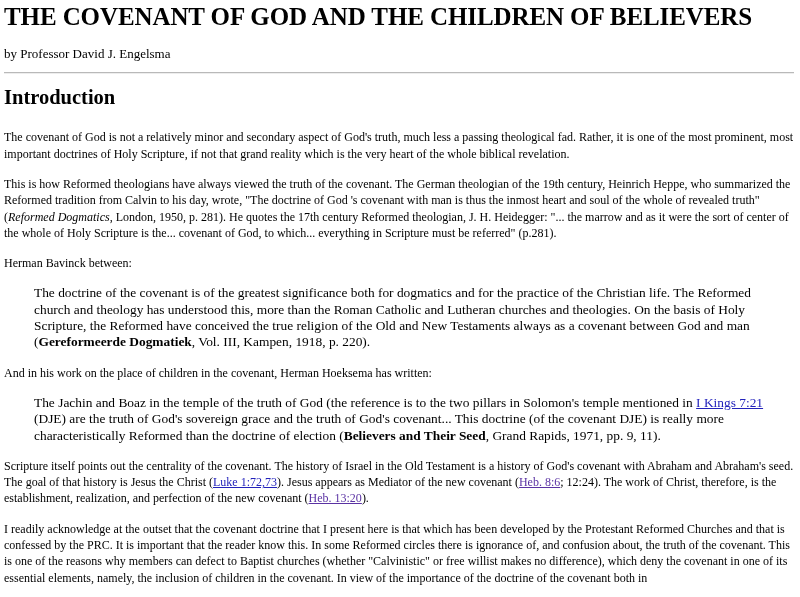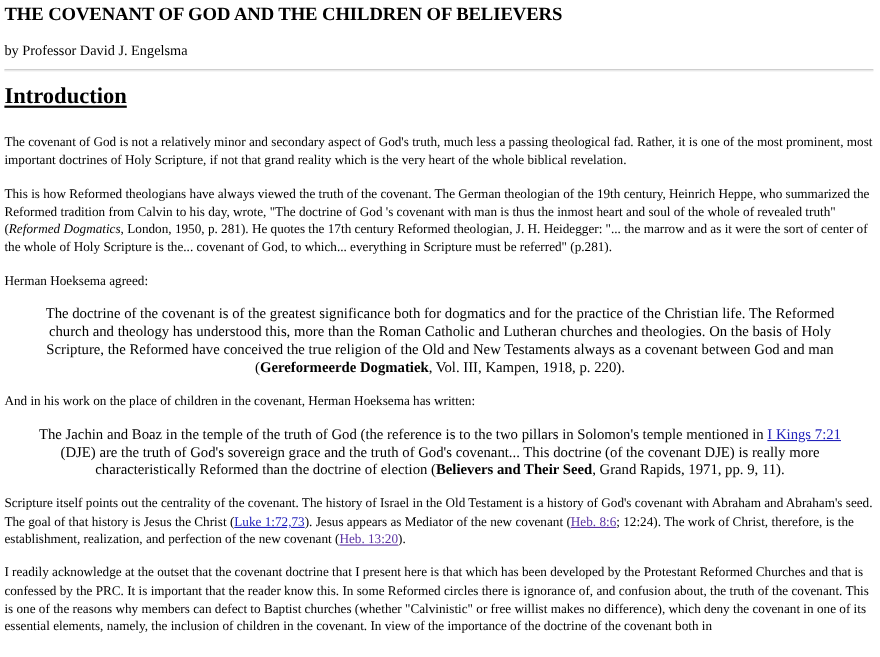--- a/index.html
+++ b/index.html
@@ -15,21 +15,21 @@
     font-family: "Liberation Serif", "DejaVu Serif", serif;
     color: #000000;
   }
   .page {
     padding: 0 6px 0 4px;
     box-sizing: border-box;
     width: 800px;
   }
   h1.doc-title {
     font-family: "Liberation Serif", "DejaVu Serif", serif;
-    font-size: 17px;
+    font-size: 25px;
     line-height: 1.05;
     font-weight: bold;
     margin: 0;
     padding: 4px 0 0 0;
     letter-spacing: -0.1px;
     white-space: nowrap;
   }
   .byline {
     font-size: 13px;
     line-height: 1.2;
@@ -43,41 +43,39 @@
     margin: 10px 0 0 0;
     height: 0;
     width: 100%;
   }
   h2.section-title {
     font-size: 20.5px;
     font-weight: bold;
     margin: 12px 0 0 0;
     padding: 0;
     line-height: 1.15;
-    text-decoration: underline;
   }
   p.para {
     font-size: 12px;
     line-height: 16.3px;
     margin: 14px 0 0 0;
     padding: 0;
     text-align: left;
   }
   p.para.first {
     margin-top: 20px;
   }
   blockquote.quote {
     font-size: 13.4px;
     line-height: 16.3px;
     margin: 14px 0 0 0;
     padding: 0;
     text-indent: 0;
     margin-left: 30px;
     margin-right: 28px;
-    text-align: center;
   }
   .italic { font-style: italic; text-align: center; }
   .bold { font-weight: bold; }
   a.ref-link {
     color: #2222bb;
   }
   a.ref-link.visited {
     color: #5a32a3;
     text-decoration: underline;
   }
@@ -92,21 +90,21 @@
   <p class="byline">by Professor David J. Engelsma</p>
 
   <hr class="rule" style="border-top-color: rgb(185, 185, 185);">
 
   <h2 class="section-title">Introduction</h2>
 
   <p class="para first">The covenant of God is not a relatively minor and secondary aspect of God's truth, much less a passing theological fad. Rather, it is one of the most prominent, most important doctrines of Holy Scripture, if not that grand reality which is the very heart of the whole biblical revelation.</p>
 
   <p class="para"><span>This is how Reformed theologians have always viewed the truth of the covenant. The German theologian of the 19th century, Heinrich Heppe, who summarized the Reformed tradition from Calvin to his day, wrote, "The doctrine of God 's covenant with man is thus the inmost heart and soul of the whole of revealed truth" (</span><span class="italic">Reformed Dogmatics</span><span>, London, 1950, p. 281). He quotes the 17th century Reformed theologian, J. H. Heidegger: "... the marrow and as it were the sort of center of the whole of Holy Scripture is the... covenant of God, to which... everything in Scripture must be referred" (p.281).</span></p>
 
-  <p class="para">Herman Hoeksema agreed:</p>
+  <p class="para">Herman Bavinck between:</p>
 
   <blockquote class="quote"><span>The doctrine of the covenant is of the greatest significance both for dogmatics and for the practice of the Christian life. The Reformed church and theology has understood this, more than the Roman Catholic and Lutheran churches and theologies. On the basis of Holy Scripture, the Reformed have conceived the true religion of the Old and New Testaments always as a covenant between God and man (</span><span class="bold">Gereformeerde Dogmatiek</span><span>, Vol. III, Kampen, 1918, p. 220).</span></blockquote>
 
   <p class="para">And in his work on the place of children in the covenant, Herman Hoeksema has written:</p>
 
   <blockquote class="quote"><span>The Jachin and Boaz in the temple of the truth of God (the reference is to the two pillars in Solomon's temple mentioned in </span><a class="ref-link" href="#" style="color: rgb(34, 34, 187);">I Kings 7:21</a><span> (DJE) are the truth of God's sovereign grace and the truth of God's covenant... This doctrine (of the covenant DJE) is really more characteristically Reformed than the doctrine of election (</span><span class="bold">Believers and Their Seed</span><span>, Grand Rapids, 1971, pp. 9, 11).</span></blockquote>
 
   <p class="para"><span>Scripture itself points out the centrality of the covenant. The history of Israel in the Old Testament is a history of God's covenant with Abraham and Abraham's seed. The goal of that history is Jesus the Christ (</span><a class="ref-link" href="#" style="color: rgb(34, 34, 187);">Luke 1:72,73</a><span>). Jesus appears as Mediator of the new covenant (</span><a class="ref-link visited" href="#" style="color: rgb(90, 50, 163);">Heb. 8:6</a><span>; 12:24). The work of Christ, therefore, is the establishment, realization, and perfection of the new covenant (</span><a class="ref-link visited" href="#" style="color: rgb(90, 50, 163);">Heb. 13:20</a><span>).</span></p>
 
 

